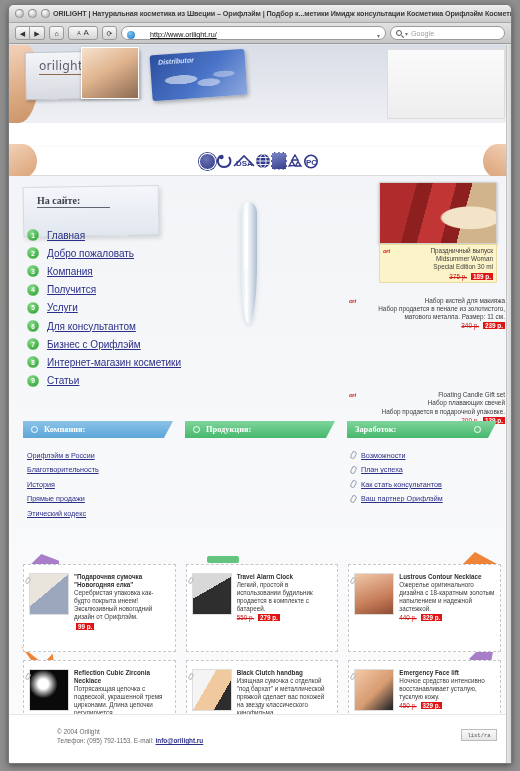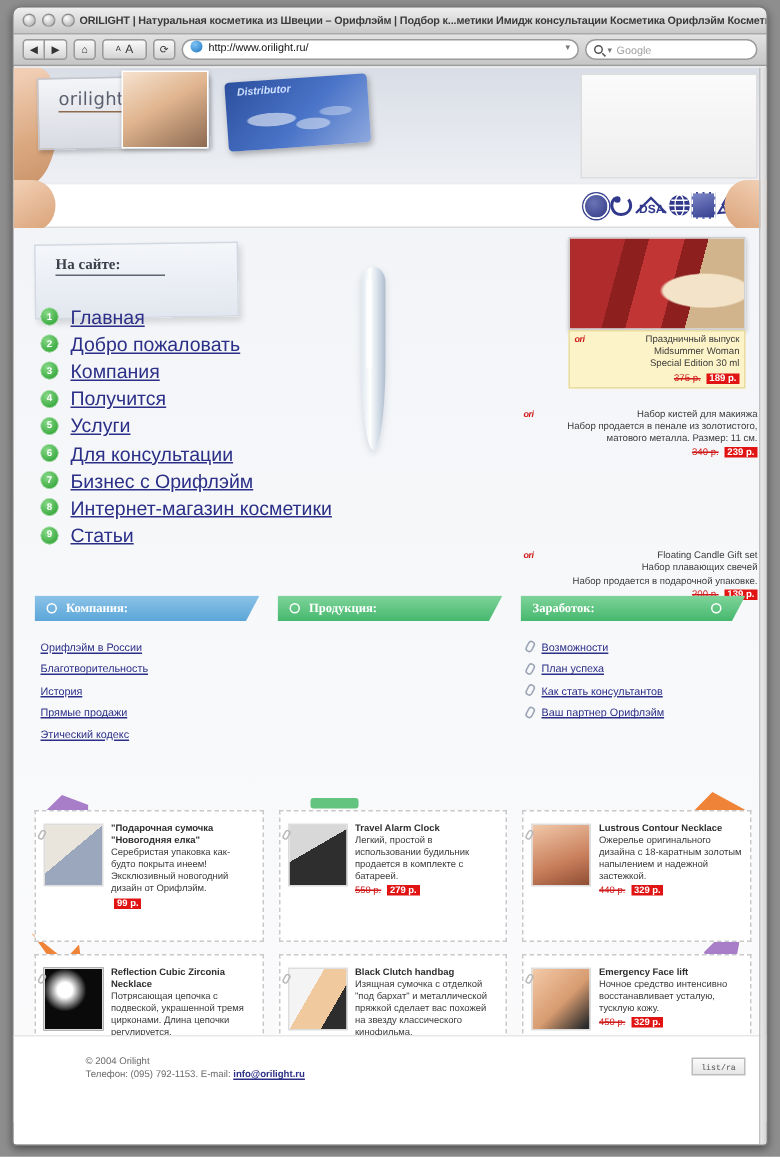--- a/index.html
+++ b/index.html
@@ -65,24 +65,25 @@
   }
   .tbtn.pair { min-width: 30px; gap:3px; }
   .nav-arrows { display:flex; }
   .nav-arrows .tbtn { border-radius: 3px 0 0 3px; }
   .nav-arrows .tbtn + .tbtn { border-radius: 0 3px 3px 0; border-left: none; }
   .urlbar {
     flex: 1; height: 14px;
     background: #fff;
     border: 1px solid #9a9a9a;
     border-radius: 7px;
-    display: flex; align-items: flex-start;
-    padding: 0 5px; gap: 4px;
+    display: flex; align-items: flex-end;
+    padding: 0 5px; gap: 15px;
     font-size: 7.2px; color: #111;
     position: relative;
+    text-decoration: underline;
   }
   .globe-ico {
     width: 8px; height: 8px; border-radius: 50%;
     background: radial-gradient(circle at 35% 30%, #7fc4f5, #1d74c0);
     flex: none;
   }
   .url-caret { position:absolute; right:5px; font-size:6px; color:#777; }
   .searchbar {
     width: 115px; height: 14px;
     background: #fff;
@@ -166,23 +167,24 @@
     background: linear-gradient(#fbfbfb,#ededed);
     border:1px solid #ddd;
   }
 
   
   .iconstrip {
     position:relative;
     height: 29px;
     background: #fff;
     border-bottom: 1px solid #dcdcdc;
-    display:flex; align-items:center; justify-content:flex-end;
+    display:flex; align-items:center; justify-content:center;
     gap: 0;
     box-shadow: 0 1px 3px rgba(0,0,0,.12);
+    margin-top: 24px;
   }
   .hand-left {
     position:absolute; left:-2px; top:-3px; width:30px; height:34px;
     background: linear-gradient(150deg,#f3d2b8, #d9a176);
     border-radius: 0 55% 55% 0;
   }
   .hand-right {
     position:absolute; right:-2px; top:-3px; width:30px; height:34px;
     background: linear-gradient(210deg,#f3d2b8, #d9a176);
     border-radius: 55% 0 0 55%;
@@ -244,21 +246,21 @@
   }
   .navnum {
     width: 12px; height: 12px; border-radius:50%;
     background: radial-gradient(circle at 38% 32%, #8ada8a, #35a83b 75%);
     color:#fff; font-size:6.5px; font-weight:bold;
     display:flex; align-items:center; justify-content:center;
     flex:none;
     box-shadow: inset 0 0 0 .5px rgba(255,255,255,.5);
   }
   .navlink {
-    font-size: 13px; color:#2b2f87;
+    font-size: 10px; color:#2b2f87;
     text-decoration: underline;
     white-space:nowrap;
   }
 
   
   .promo-col { position:absolute; right:6px; top:6px; width:156px; }
   .promo-img {
     width: 118px; height: 62px; margin-left: 30px;
     background:
       radial-gradient(ellipse at 78% 58%, #f3e3c8 0 22%, rgba(0,0,0,0) 24%),
@@ -539,21 +541,21 @@
         <div class="navitem">
           <span class="navnum">4</span>
           <span class="navlink">Получится</span>
         </div>
         <div class="navitem">
           <span class="navnum">5</span>
           <span class="navlink">Услуги</span>
         </div>
         <div class="navitem">
           <span class="navnum">6</span>
-          <span class="navlink">Для консультации</span>
+          <span class="navlink">Для консультантом</span>
         </div>
         <div class="navitem">
           <span class="navnum">7</span>
           <span class="navlink">Бизнес с Орифлэйм</span>
         </div>
         <div class="navitem">
           <span class="navnum">8</span>
           <span class="navlink">Интернет-магазин косметики</span>
         </div>
         <div class="navitem">

